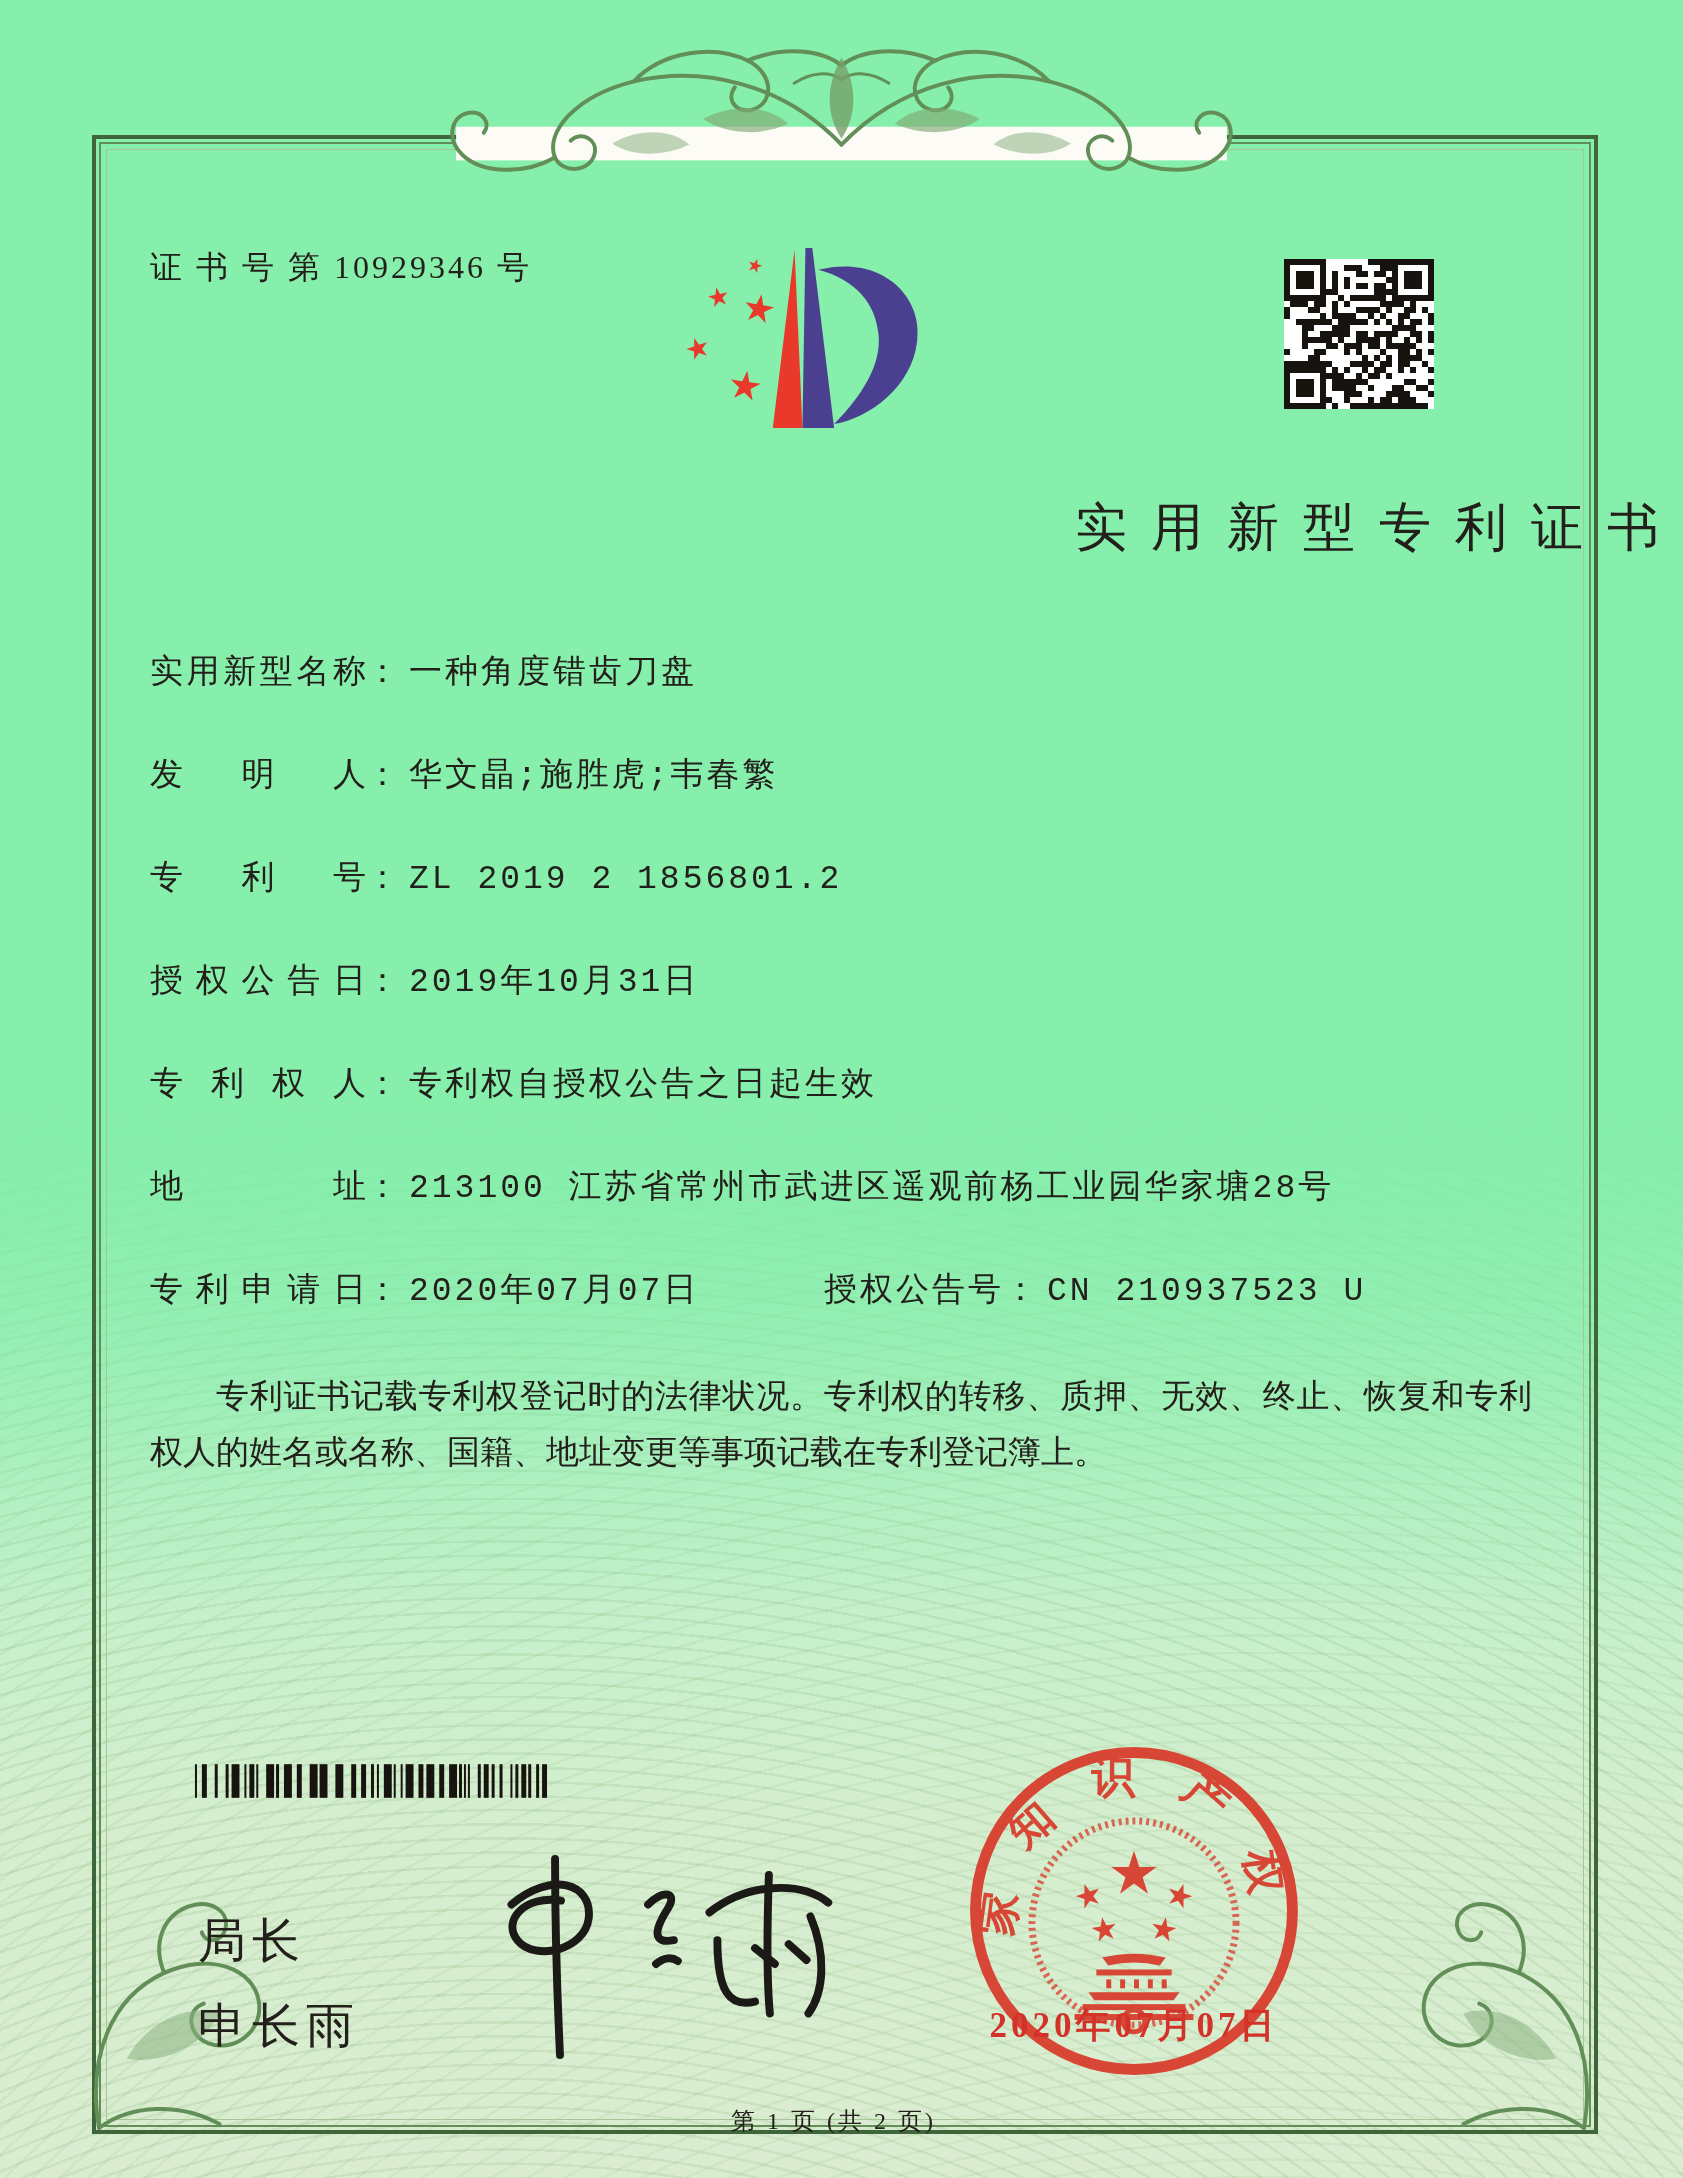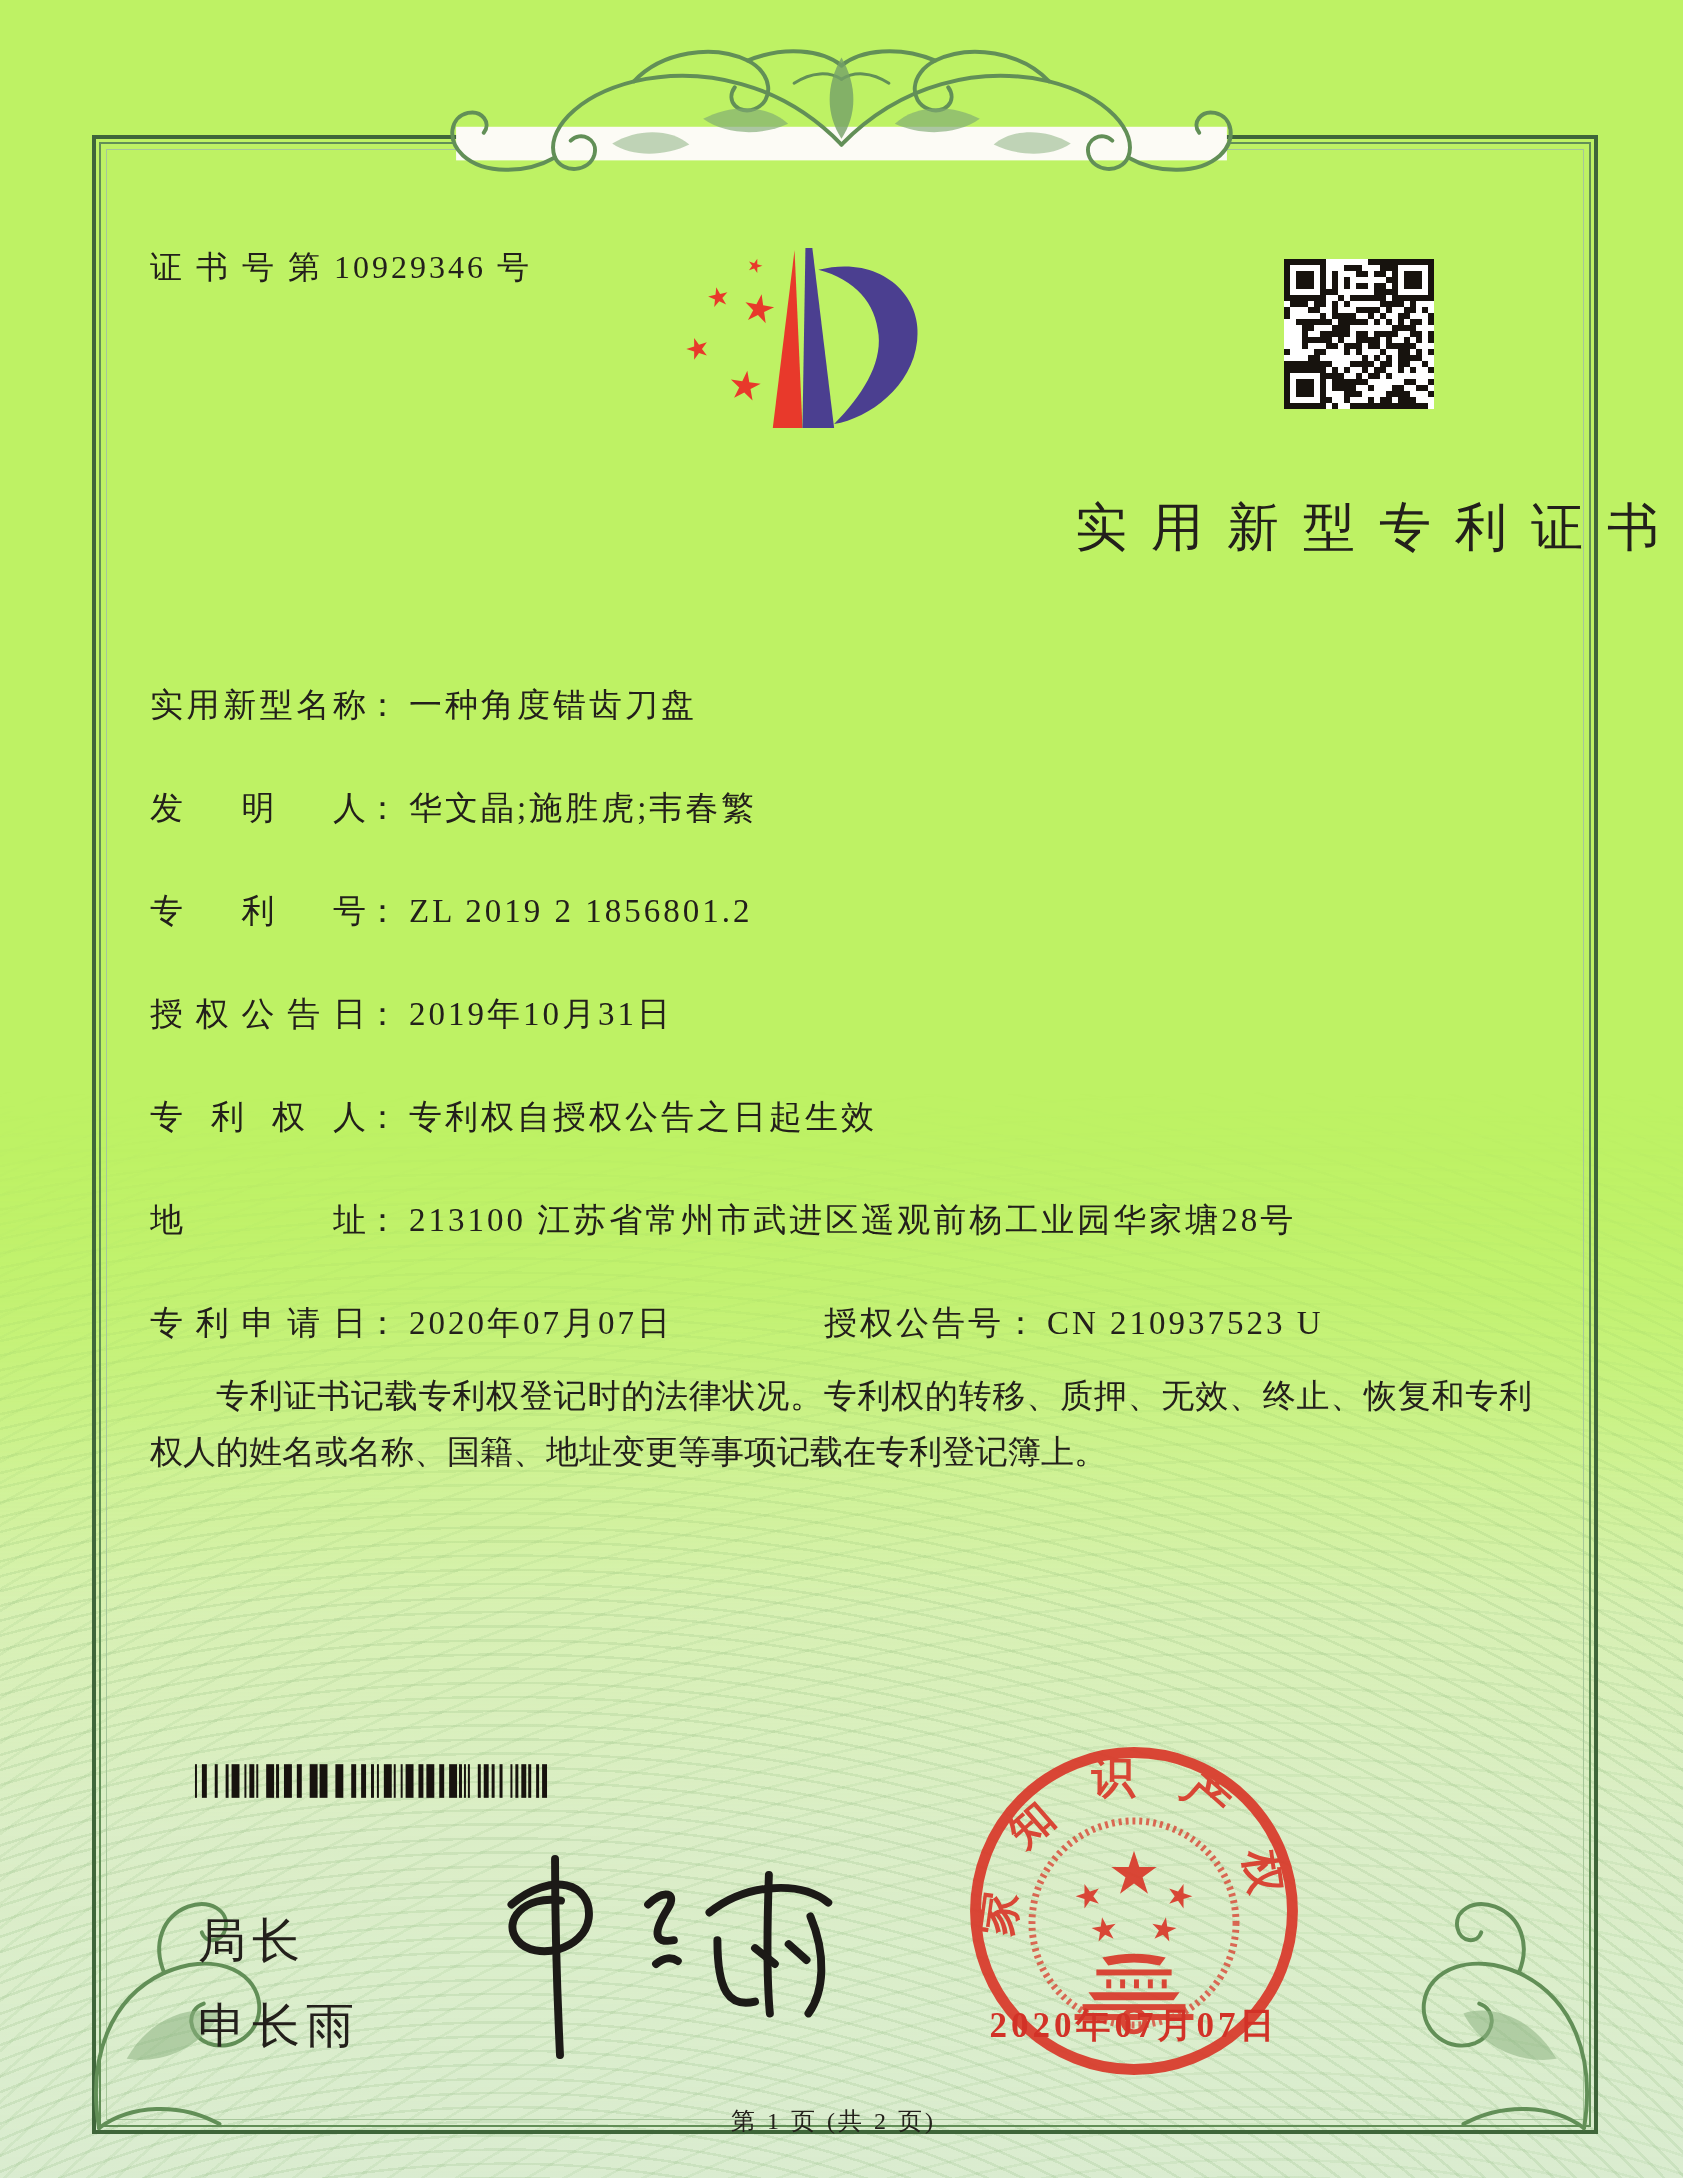--- a/index.html
+++ b/index.html
@@ -1,38 +1,38 @@
 <!DOCTYPE html>
 <html><head>
 <meta charset="utf-8">
 <style>
   html,body{margin:0;padding:0;background:#e9e7e0;}
   .page{
     position:relative;width:1683px;height:2178px;margin:0 auto;
-    background:#bef264;overflow:hidden;
+    background:#86efac;overflow:hidden;
     font-family:"Liberation Serif","DejaVu Serif",serif;color:#23201b;
   }
   
   .wash{
     position:absolute;inset:0;z-index:0;pointer-events:none;
     background:
       repeating-radial-gradient(140% 90% at 30% 135%, rgba(255,255,255,0) 0 14px, rgba(120,170,105,0.16) 14px 17px),
       repeating-radial-gradient(140% 90% at 75% 140%, rgba(255,255,255,0) 0 18px, rgba(130,180,115,0.12) 18px 21px),
       linear-gradient(to bottom, rgba(244,243,233,0) 50%, rgba(233,242,223,.55) 68%, rgba(222,237,210,.9) 84%, #daecd0 100%);
     -webkit-mask-image:linear-gradient(to bottom, transparent 50%, #000 74%);
     mask-image:linear-gradient(to bottom, transparent 50%, #000 74%);
   }
   
   .frame{position:absolute;left:92px;top:135px;right:85px;bottom:44px;border:4px solid #3f663a;z-index:1;}
   .frame .inner1{position:absolute;inset:3px;border:2px solid #628f57;}
   .frame .inner2{position:absolute;inset:10px;border:1px solid #a6c69a;}
   .abs{position:absolute;z-index:2;}
   .cert-no{left:150px;top:246px;font-size:32px;letter-spacing:3px;}
   .title{left:0;right:0;top:493px;text-align:right;font-size:52px;font-weight:normal;letter-spacing:24px;}
-  .fields{left:150px;top:683px;right:139px;}
+  .fields{left:150px;top:649px;right:139px;font-family:Liberation Mono, monospace;}
   .frow{height:103px;font-size:33px;white-space:nowrap;}
   .flabel{display:inline-block;width:216px;text-align:justify;text-align-last:justify;vertical-align:baseline;}
   .flabel2{display:inline-block;letter-spacing:3px;margin-left:42px;}
   .fcolon{display:inline-block;margin-right:10px;}
   .fvalue{letter-spacing:3px;}
   .gdate{display:inline-block;width:373px;}
   .paras{left:150px;top:1368px;width:1382px;font-size:33px;line-height:56px;text-align:justify;}
   .paras p{margin:0;text-indent:2em;}
   .director{left:198px;font-size:48px;letter-spacing:6px;}
   .footer{left:0;right:16px;top:2105px;text-align:center;font-size:24px;letter-spacing:3px;z-index:3;}

